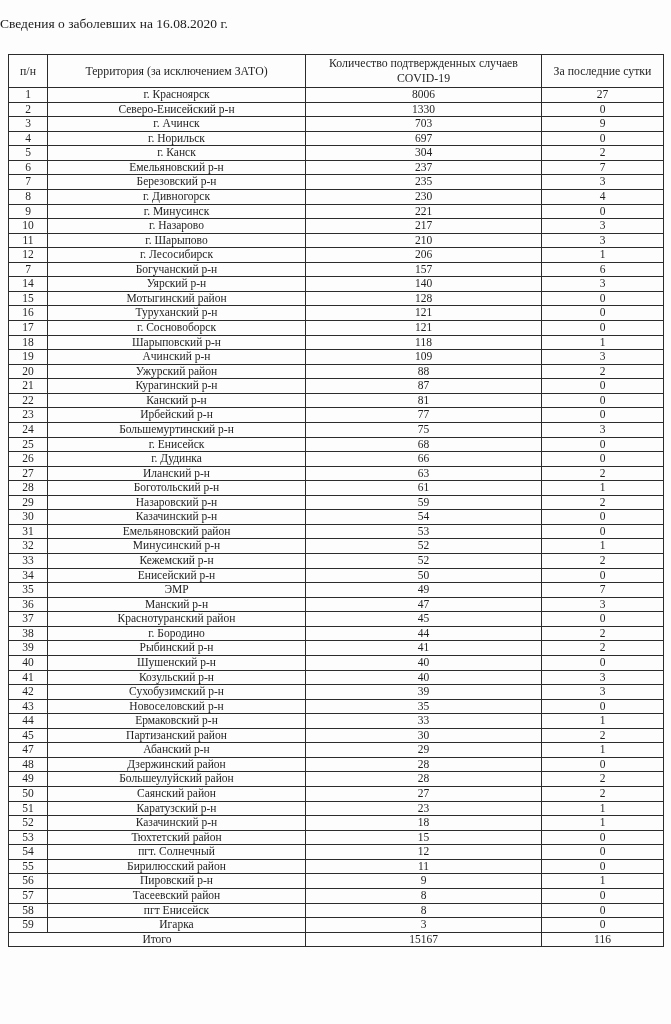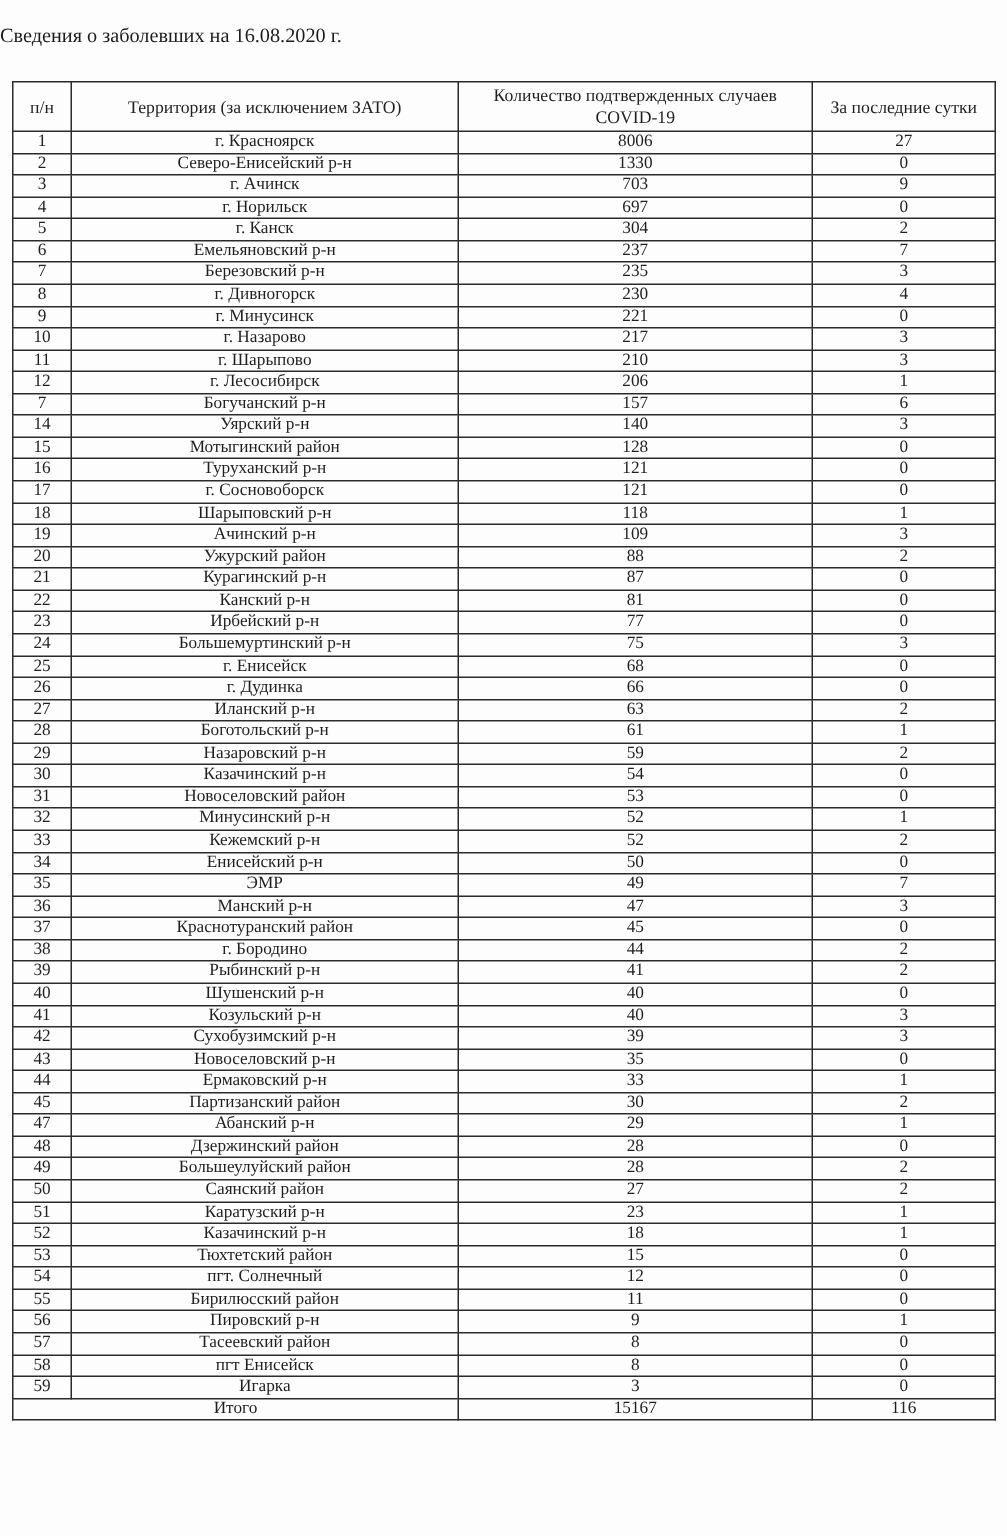--- a/index.html
+++ b/index.html
@@ -261,21 +261,21 @@
           <td>2</td>
         </tr>
         <tr>
           <td>30</td>
           <td>Казачинский р-н</td>
           <td>54</td>
           <td>0</td>
         </tr>
         <tr>
           <td>31</td>
-          <td>Новоселовский район</td>
+          <td>Емельяновский район</td>
           <td>53</td>
           <td>0</td>
         </tr>
         <tr>
           <td>32</td>
           <td>Минусинский р-н</td>
           <td>52</td>
           <td>1</td>
         </tr>
         <tr>

